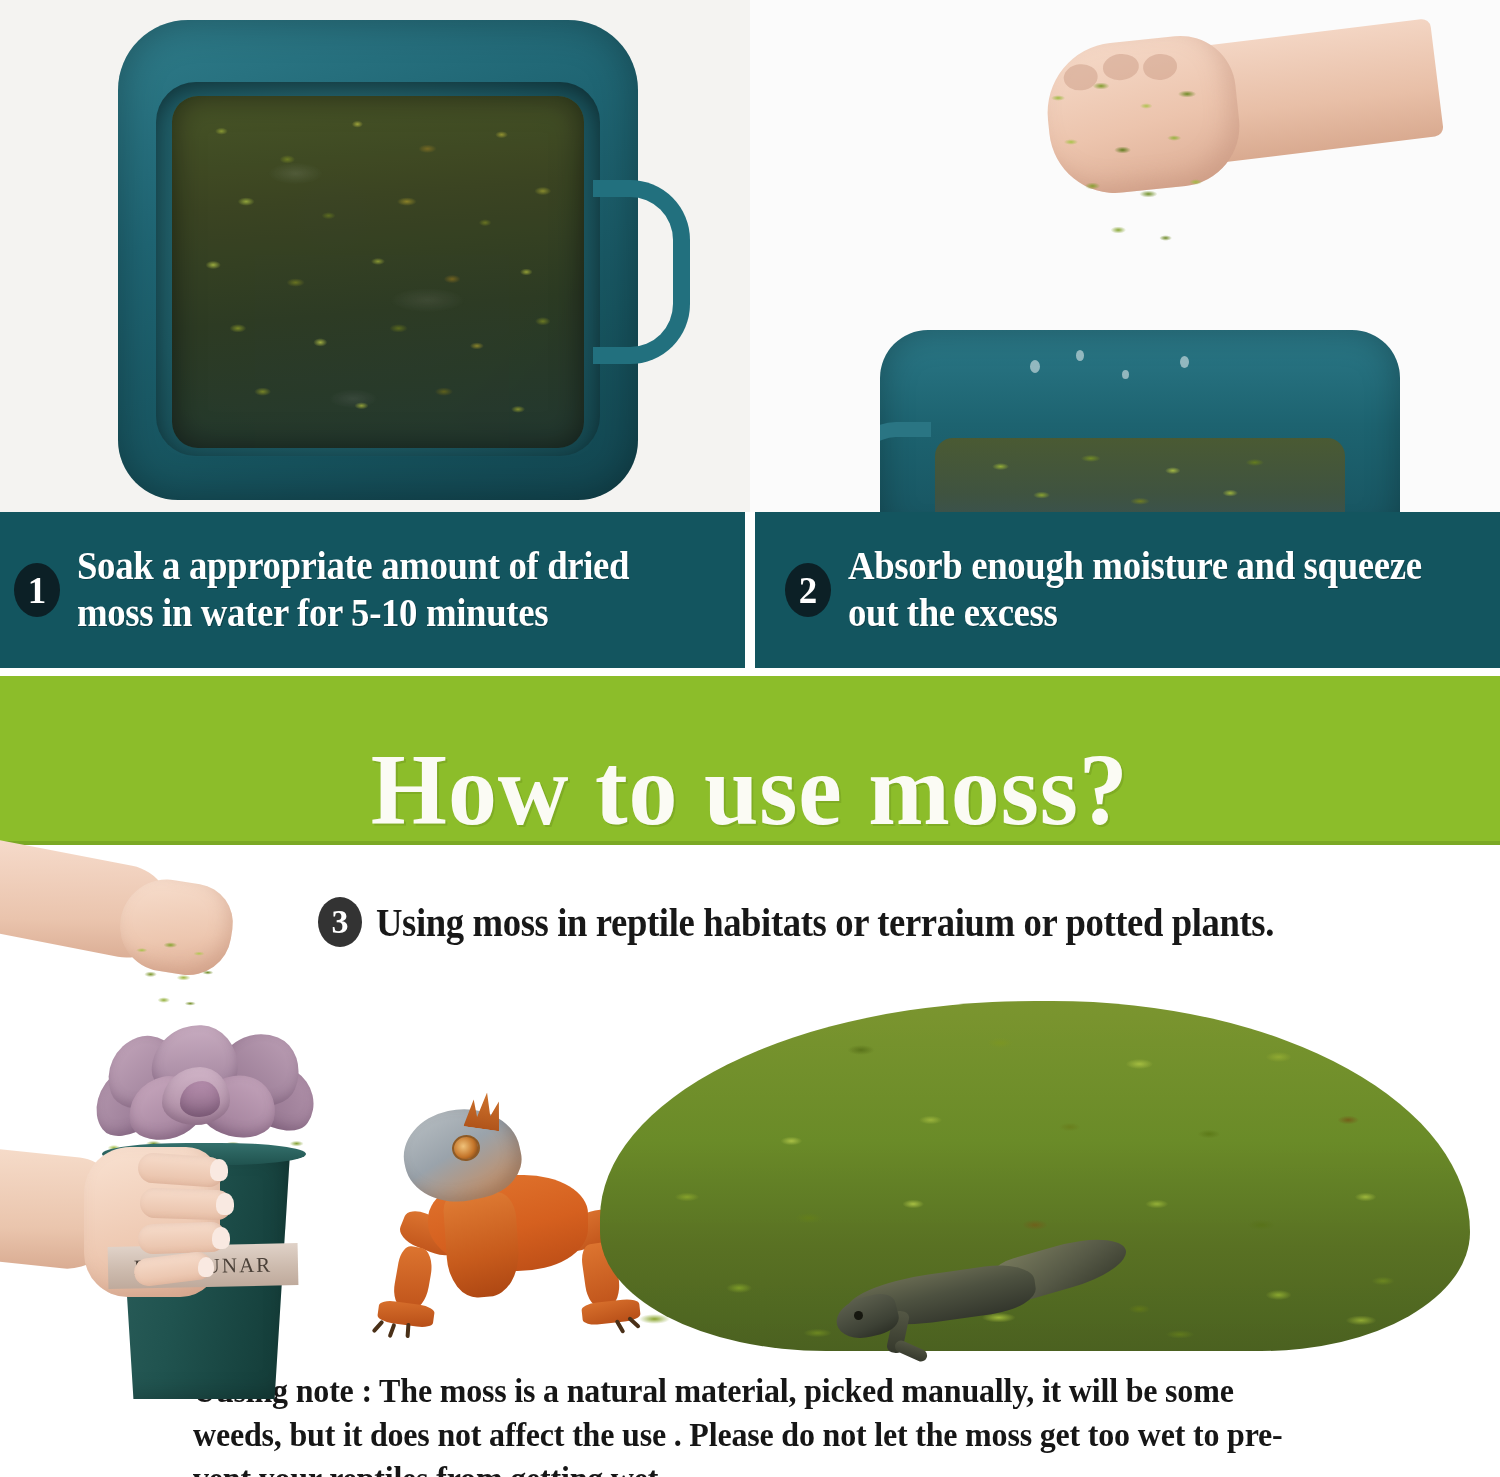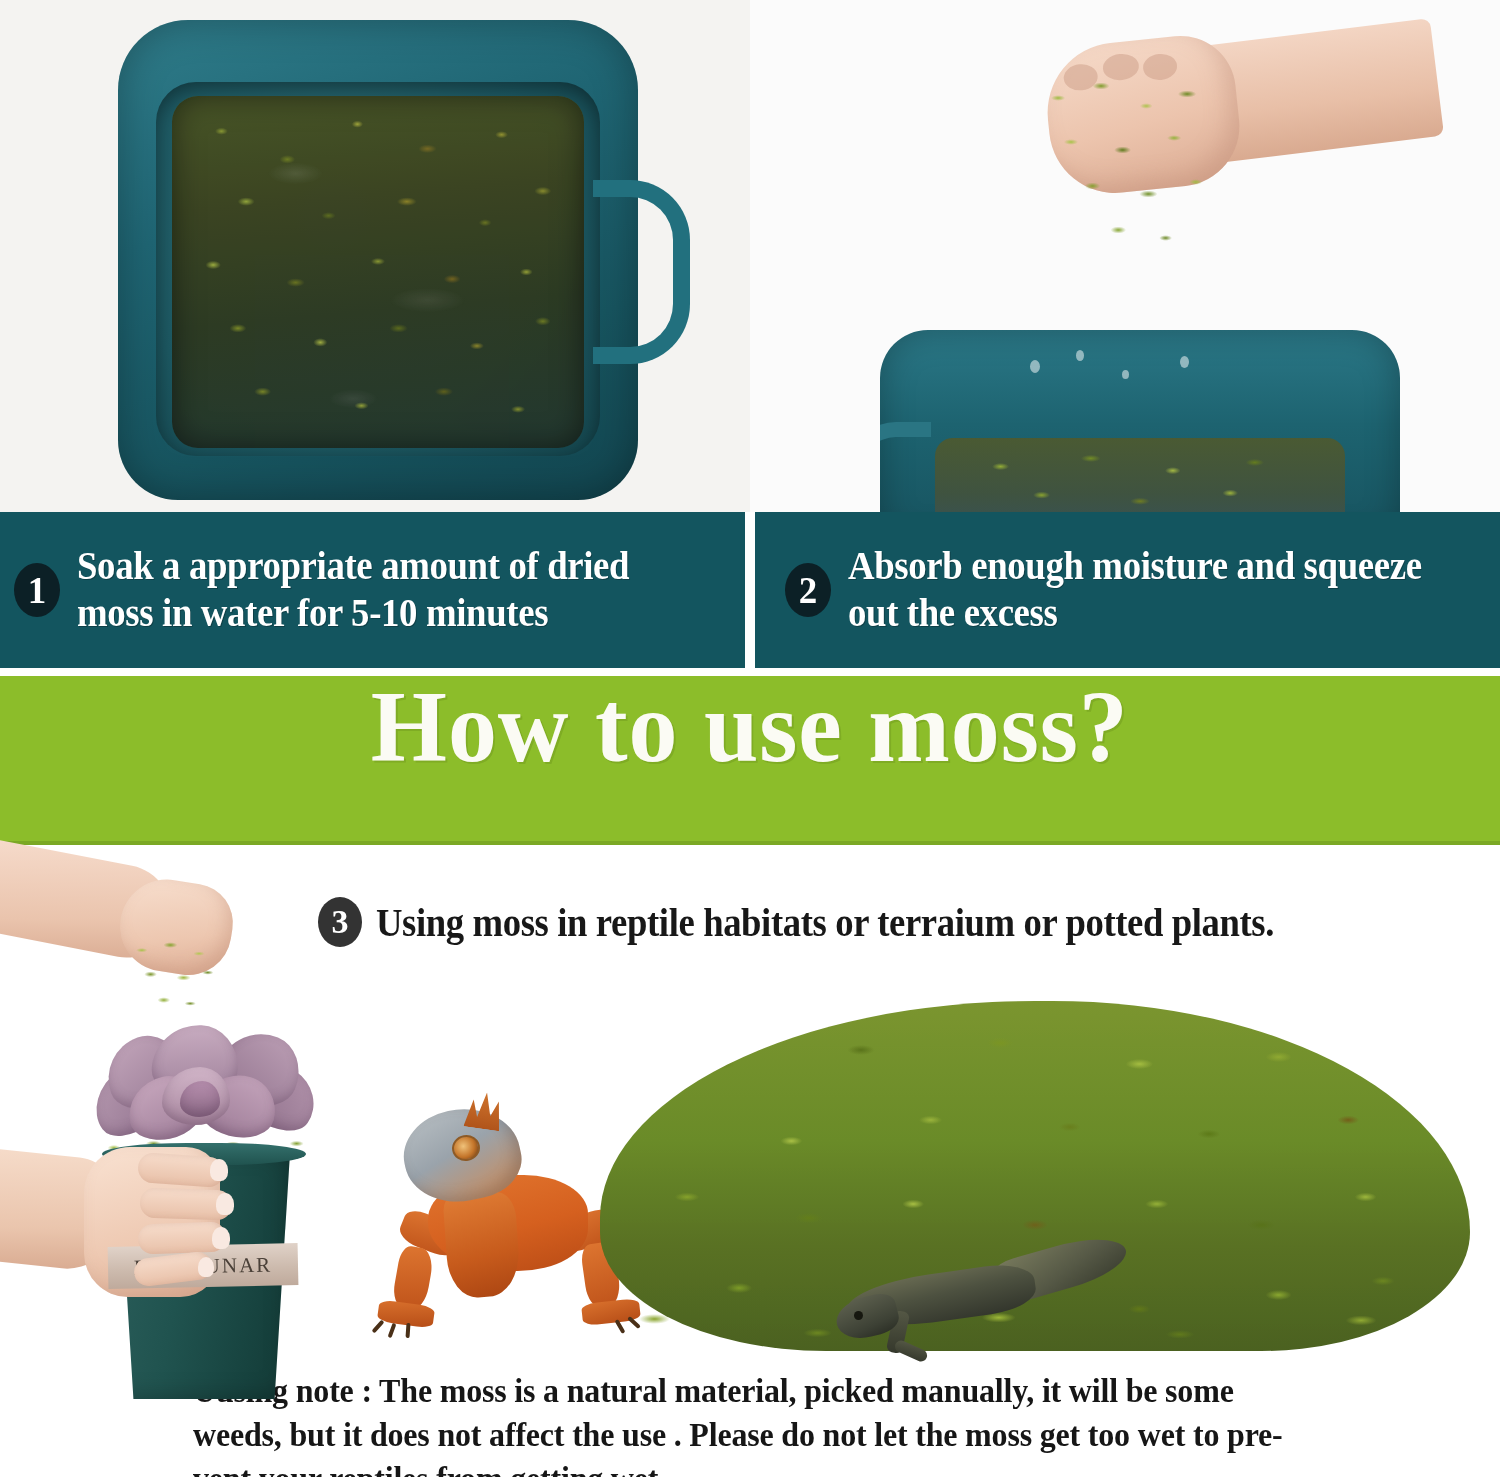--- a/index.html
+++ b/index.html
@@ -152,21 +152,21 @@
     color:#ffffff;font-family:"Liberation Serif", serif;font-weight:bold;
     font-size:40px;line-height:1.17;letter-spacing:-0.4px;
     transform:scaleX(.92);transform-origin:left center;
     text-shadow:1px 1px 0 rgba(0,0,0,.25);
   }
 
   
   .green-banner{
     position:absolute;left:0;top:676px;width:1500px;height:169px;
     background:#8cbd2a;border-bottom:4px solid #7ba824;
-    display:flex;align-items:flex-start;justify-content:center;box-sizing:border-box;
+    display:flex;align-items:flex-end;justify-content:center;box-sizing:border-box;
   }
   .green-title{
     color:#fbfbf4;font-family:"Liberation Serif", serif;font-weight:bold;
     font-size:102px;line-height:1;letter-spacing:1px;
     transform:scaleX(.96);
     text-shadow:2px 2px 0 rgba(110,150,28,.45);
   }
 
   
   .bottom{position:absolute;left:0;top:849px;width:1500px;height:628px;background:#ffffff;}

